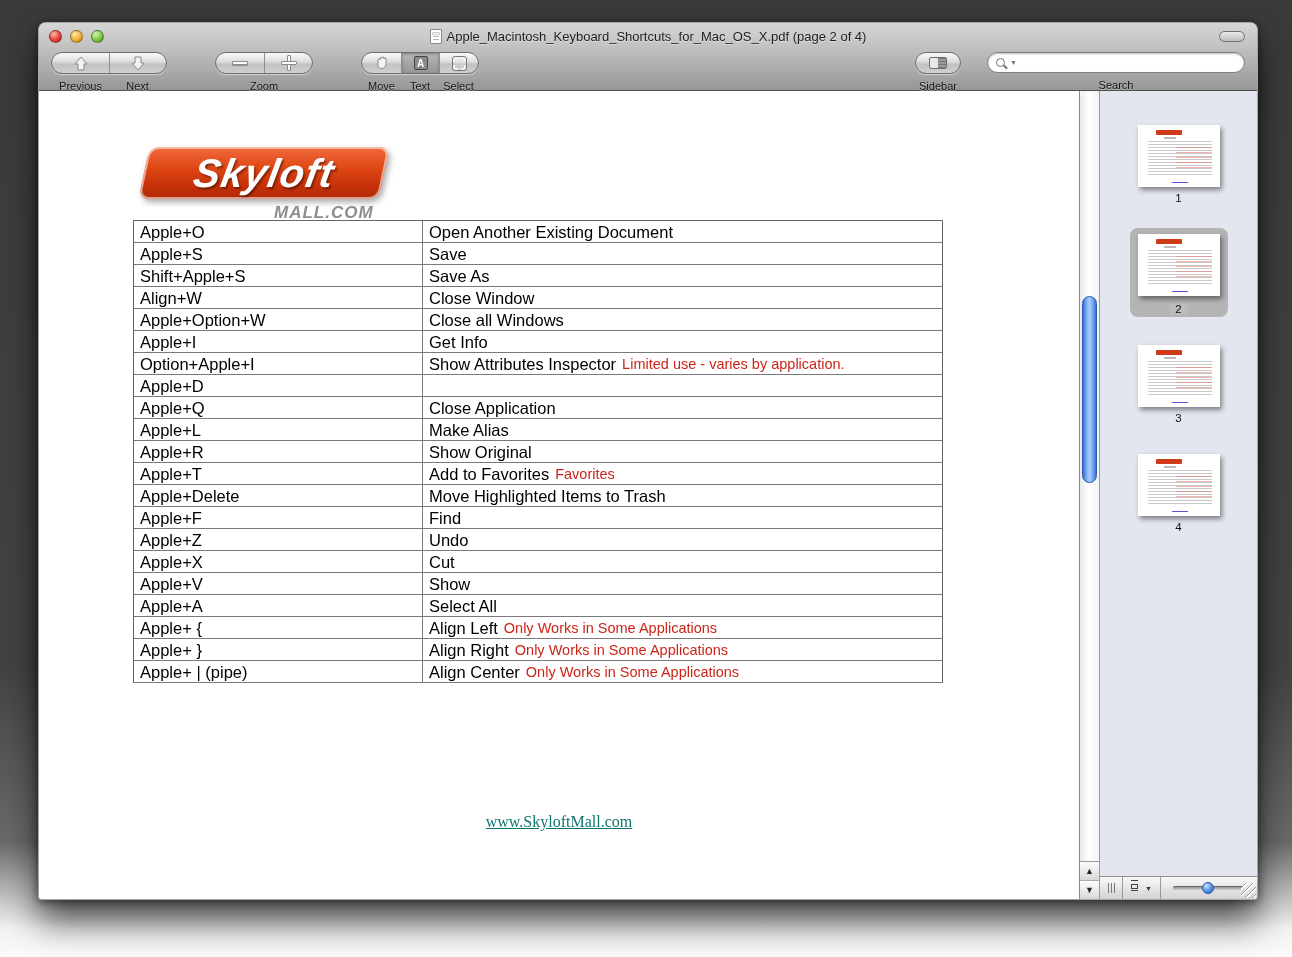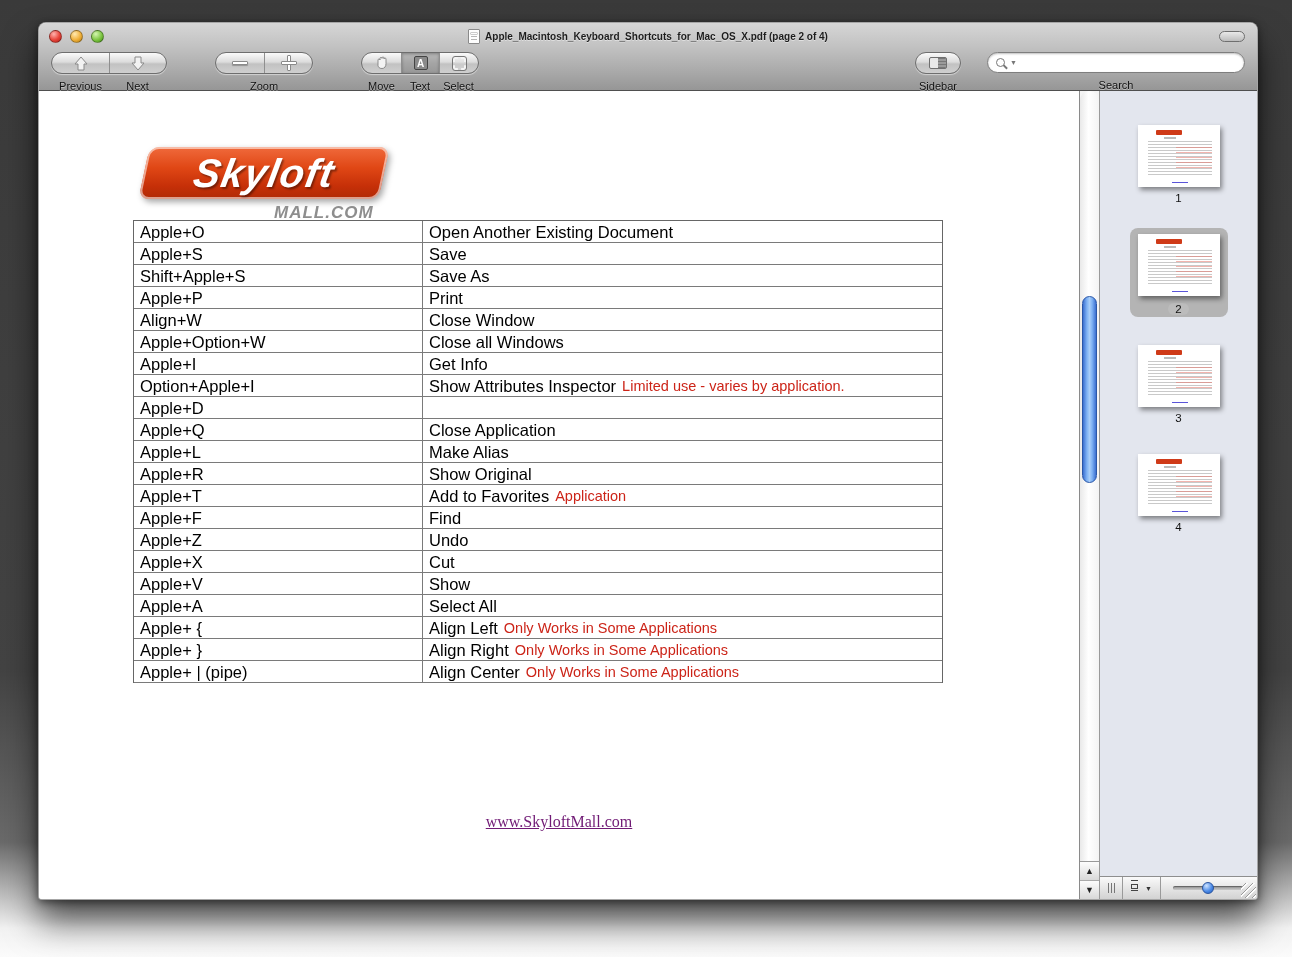--- a/index.html
+++ b/index.html
@@ -30,21 +30,21 @@
   .titlebar { height:26px; position:relative; }
   .traffic { position:absolute; left:10px; top:7px; display:flex; gap:8px; }
   .light { width:13px; height:13px; border-radius:50%; border:1px solid rgba(0,0,0,0.35); }
   .light.red    { background:radial-gradient(circle at 35% 28%, #ffb3ae, #e8443a 55%, #a8201a); }
   .light.yellow { background:radial-gradient(circle at 35% 28%, #ffe9b0, #f0b03a 55%, #b07a10); }
   .light.green  { background:radial-gradient(circle at 35% 28%, #d4f5b0, #7ec643 55%, #3f8a14); }
   .title-wrap {
     position:absolute; left:0; right:0; top:0; height:26px;
     display:flex; align-items:center; justify-content:center; gap:5px;
   }
-  .title-text { font-size:10px; font-weight:bold; color:#1d1d1d; text-shadow:0 1px 0 rgba(255,255,255,0.45); }
+  .title-text { font-size:13px; font-weight:normal; color:#1d1d1d; text-shadow:0 1px 0 rgba(255,255,255,0.45); }
   .doc-icon { width:12px; height:15px; background:#fdfdfd; border:1px solid #8a8a8a; border-radius:1px; position:relative; }
   .doc-icon::before { content:""; position:absolute; left:2px; top:3px; right:2px; height:1px;
      box-shadow:0 0 0 0.5px #9a9a9a, 0 3px 0 0 #b5b5b5, 0 6px 0 0 #b5b5b5; }
   .toolbar-pill {
     position:absolute; right:12px; top:8px; width:26px; height:11px;
     border-radius:6px; border:1px solid #6f6f6f;
     background:linear-gradient(180deg,#e9e9e9,#bdbdbd);
   }
 
   
@@ -114,21 +114,21 @@
   .trow { display:flex; height:22px; border-bottom:1px solid #7a7a7a; background:#fff; }
   .tcell { padding:1px 0 0 6px; font-size:16.5px; color:#000; white-space:nowrap; overflow:hidden; display:flex; align-items:center; }
   .tcell.key { width:289px; border-right:1px solid #7a7a7a; flex:0 0 289px; }
   .tcell.action { flex:1; }
   .trow.section .tcell.key { background:#e9ecdc; font-weight:bold; }
   .note { color:#cc2418; font-size:14.5px; margin-left:6px; }
 
   .doc-link {
     position:absolute; left:94px; top:722px; width:852px; text-align:center;
   }
-  .doc-link a { font-family:"Liberation Serif", serif; font-size:16px; color:#701a75; font-weight:500; }
+  .doc-link a { font-family:"Liberation Serif", serif; font-size:16px; color:#0f766e; font-weight:500; }
 
   
   .scroll-col { width:20px; display:flex; flex-direction:column; border-left:1px solid #8a8a8a; background:#f4f4f4; }
   .scroll-track { flex:1; position:relative; background:linear-gradient(90deg,#e9e9e9,#ffffff 45%,#f4f4f4); border-radius:9px 9px 0 0; }
   .scroll-thumb {
     position:absolute; left:2px; top:205px; width:15px; height:187px; border-radius:8px;
     background:linear-gradient(90deg,#3b6fd0 0%,#7fb2f4 30%,#a8cdf8 50%,#7fb2f4 70%,#3b6fd0 100%);
     border:1px solid #2a57a8;
   }
   .scroll-arrows { flex:0 0 38px; border-top:1px solid #999; display:flex; flex-direction:column; }
@@ -308,26 +308,20 @@
               <span>Save</span>
             </div>
           </div>
           <div class="trow">
             <div class="tcell key">Shift+Apple+S</div>
             <div class="tcell action">
               <span>Save As</span>
             </div>
           </div>
           <div class="trow">
-            <div class="tcell key">Apple+P</div>
-            <div class="tcell action">
-              <span>Print</span>
-            </div>
-          </div>
-          <div class="trow">
             <div class="tcell key">Align+W</div>
             <div class="tcell action">
               <span>Close Window</span>
             </div>
           </div>
           <div class="trow">
             <div class="tcell key">Apple+Option+W</div>
             <div class="tcell action">
               <span>Close all Windows</span>
             </div>
@@ -363,21 +357,27 @@
           <div class="trow">
             <div class="tcell key">Apple+R</div>
             <div class="tcell action">
               <span>Show Original</span>
             </div>
           </div>
           <div class="trow">
             <div class="tcell key">Apple+T</div>
             <div class="tcell action">
               <span>Add to Favorites</span>
-              <span class="note">Application</span>
+              <span class="note">Favorites</span>
+            </div>
+          </div>
+          <div class="trow">
+            <div class="tcell key">Apple+Delete</div>
+            <div class="tcell action">
+              <span>Move Highlighted Items to Trash</span>
             </div>
           </div>
           <div class="trow">
             <div class="tcell key">Apple+F</div>
             <div class="tcell action">
               <span>Find</span>
             </div>
           </div>
           <div class="trow">
             <div class="tcell key">Apple+Z</div>

